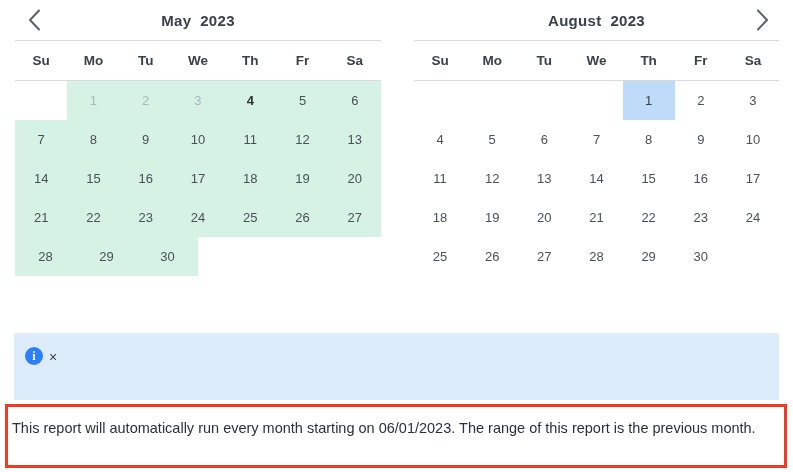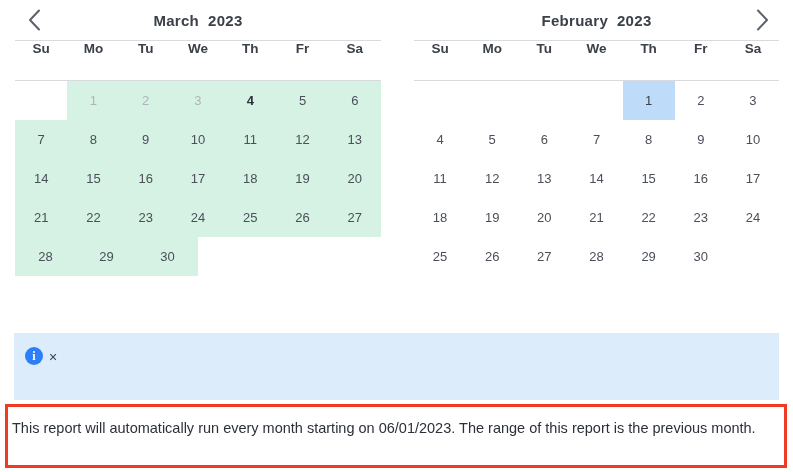--- a/index.html
+++ b/index.html
@@ -48,21 +48,21 @@
   .nav-next{right:1px;}
   .nav-chevron svg{display:block;}
 
   .rule{
     height:1px;background:#d9dade;width:100%;
   }
 
   .dow-row{
     display:flex;
     height:39px;
-    align-items:flex-start;
+    align-items:center;
   }
   .dow{
     flex:1 1 0;
     text-align:center;
     font-size:13.5px;
     font-weight:bold;
     color:#3b4049;
   }
 
   .weeks{padding-top:0;}
@@ -142,21 +142,21 @@
 
 <div class="calendars">
 
   <div class="cal cal-left">
     <div class="cal-head">
       <div class="nav-chevron nav-prev">
         <svg width="13" height="22" viewBox="0 0 13 22" fill="none" aria-hidden="true">
           <path d="M11 1.5 L2 11 L11 20.5" stroke="#5d616c" stroke-width="2" stroke-linecap="round" stroke-linejoin="round"></path>
         </svg>
       </div>
-      <div class="cal-title">March  2023</div>
+      <div class="cal-title">May  2023</div>
     </div>
     <div class="rule"></div>
     <div class="dow-row">
       <div class="dow">Su</div>
       <div class="dow">Mo</div>
       <div class="dow">Tu</div>
       <div class="dow">We</div>
       <div class="dow">Th</div>
       <div class="dow">Fr</div>
       <div class="dow">Sa</div>
@@ -205,21 +205,21 @@
           <div class="day in-range">30</div>
           <div class="day empty"></div>
           <div class="day empty"></div>
           <div class="day empty"></div>
         </div>
       </div>
   </div>
 
   <div class="cal cal-right">
     <div class="cal-head">
-      <div class="cal-title">February  2023</div>
+      <div class="cal-title">August  2023</div>
       <div class="nav-chevron nav-next">
         <svg width="13" height="22" viewBox="0 0 13 22" fill="none" aria-hidden="true">
           <path d="M2 1.5 L11 11 L2 20.5" stroke="#5d616c" stroke-width="2" stroke-linecap="round" stroke-linejoin="round"></path>
         </svg>
       </div>
     </div>
     <div class="rule"></div>
     <div class="dow-row">
       <div class="dow">Su</div>
       <div class="dow">Mo</div>

